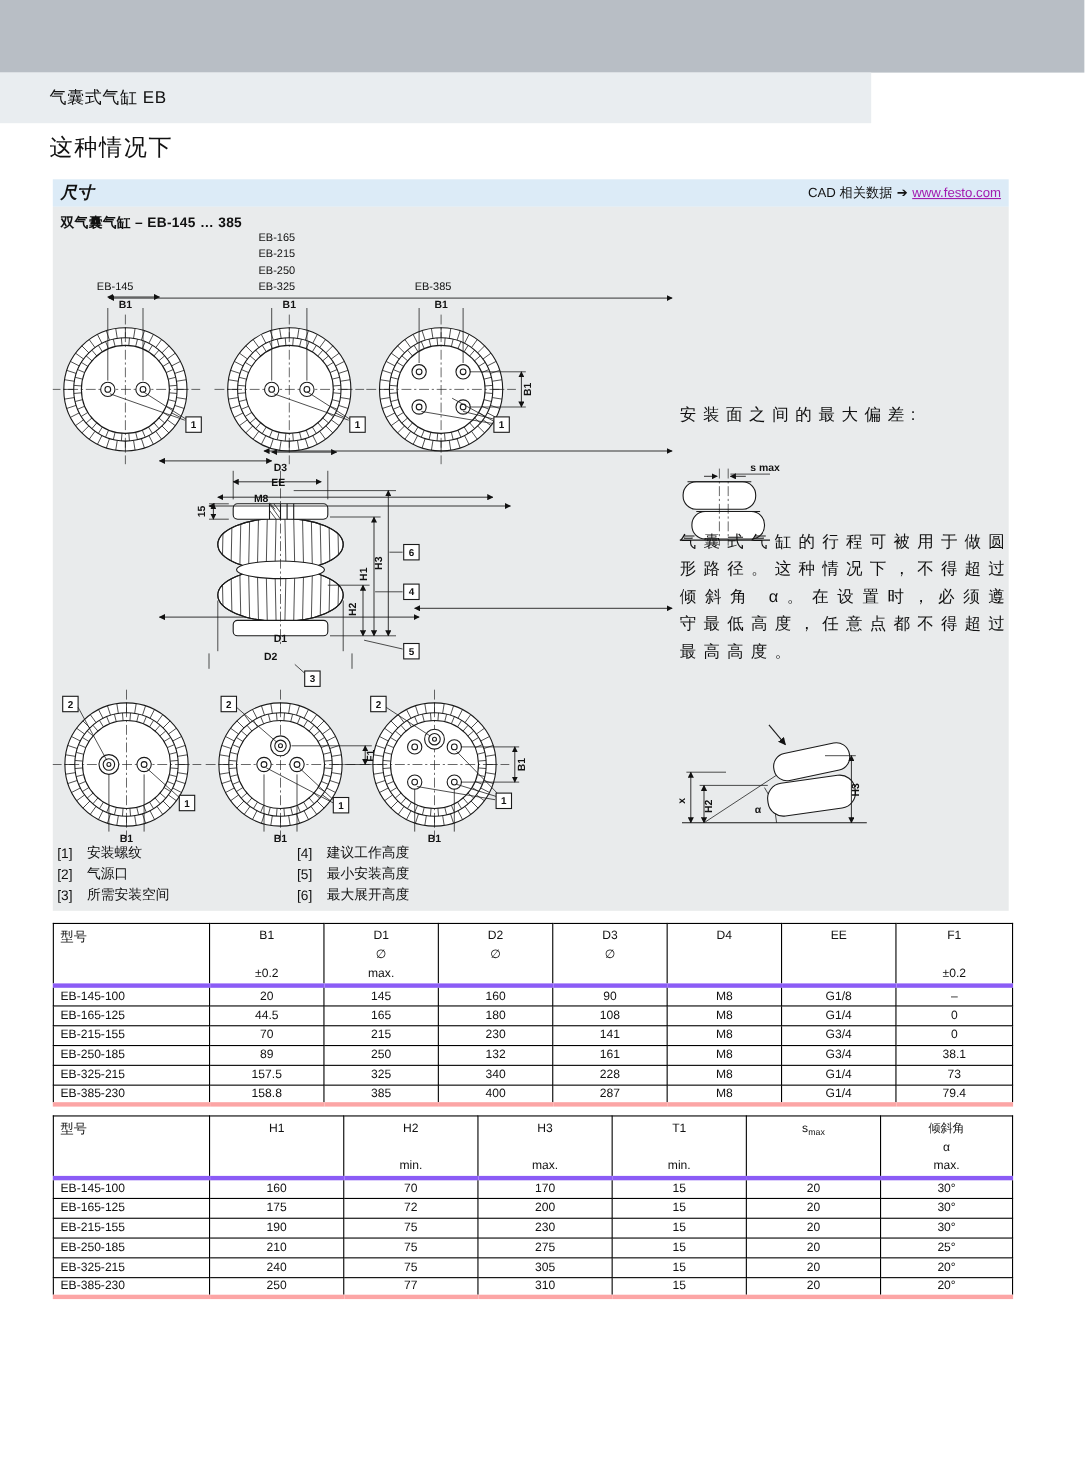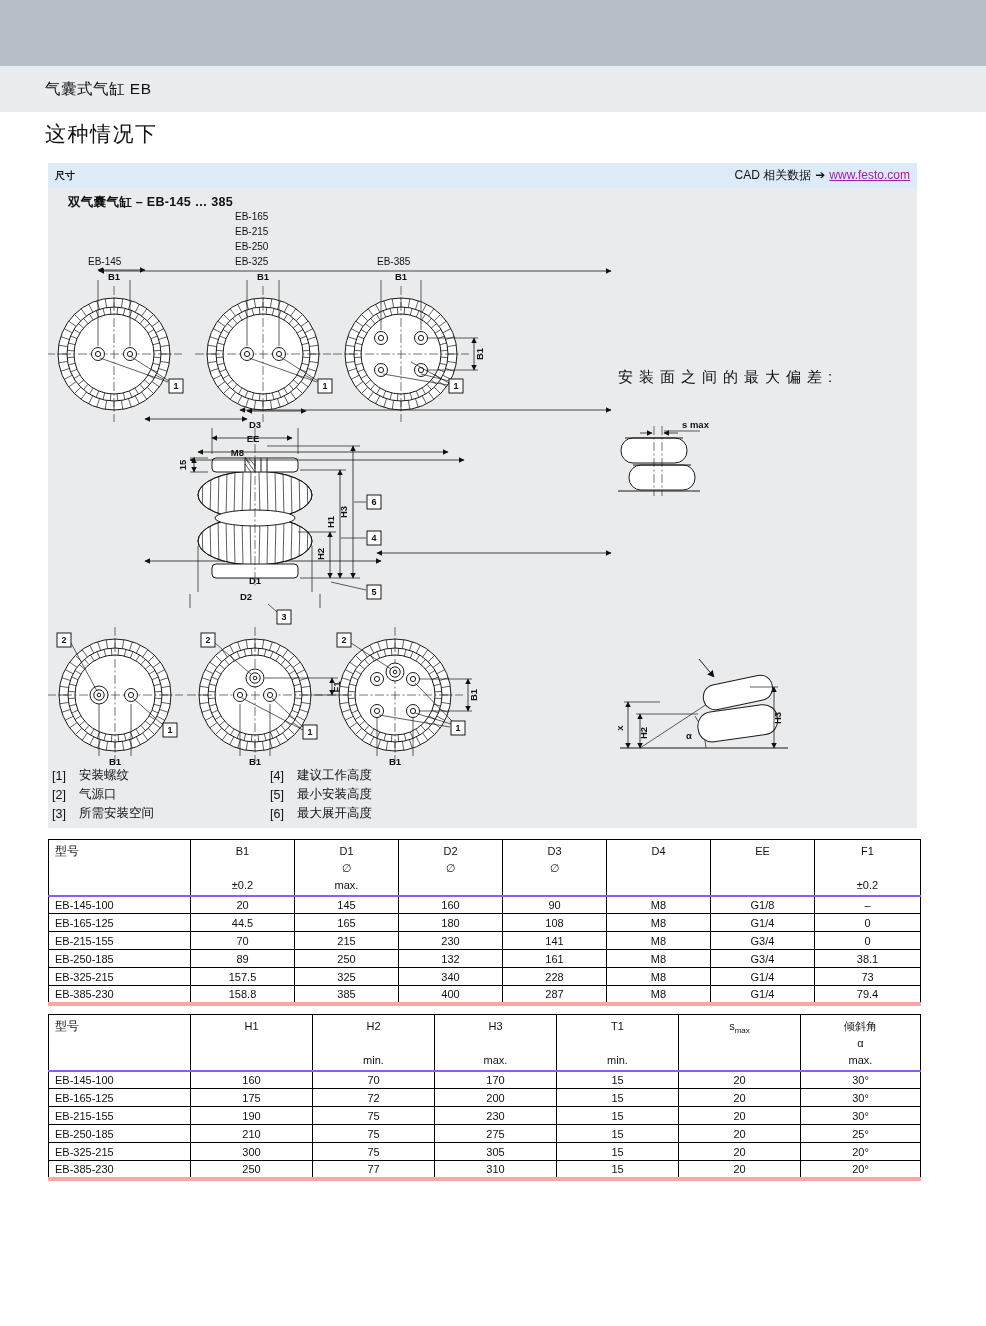--- a/index.html
+++ b/index.html
@@ -9,50 +9,50 @@
     --c-panel:#e9ebec;
     --ink:#111;
   }
   *{box-sizing:border-box;}
   html,body{margin:0;padding:0;}
   body{
     width:986px;height:1326px;position:relative;background:#fff;
     font-family:"Liberation Sans","DejaVu Sans",sans-serif;color:var(--ink);
   }
   .banner{position:absolute;left:0;top:0;width:986px;height:66px;background:var(--c-banner);}
-  .titleband{position:absolute;left:0;top:66px;width:986px;height:46px;background:var(--c-band);display:flex;align-items:center;}
+  .titleband{position:absolute;left:0;top:66px;width:792px;height:46px;background:var(--c-band);display:flex;align-items:center;}
   .titleband .pt{margin-left:45px;font-size:15.5px;letter-spacing:.5px;}
   .section-heading{position:absolute;left:45px;top:120px;margin:0;font-size:21px;font-weight:500;letter-spacing:1.5px;}
   .dimsbar{position:absolute;left:48px;top:163px;width:869px;height:25px;background:var(--c-bar);
     display:flex;align-items:center;justify-content:space-between;padding:0 7px;}
-  .dimsbar .lbl{font-weight:700;font-size:10px;}
+  .dimsbar .lbl{font-weight:700;font-size:15px;font-style:italic;}
   .cad{font-size:12px;white-space:nowrap;}
   .cad .arrow{font-weight:700;margin:0 4px;}
   .cadlink{color:#a21caf;text-decoration:underline;cursor:pointer;}
   .panel{position:absolute;left:48px;top:188px;width:869px;height:640px;background:var(--c-panel);}
-  .subtitle{position:absolute;left:7px;top:6px;font-size:12.5px;font-weight:700;letter-spacing:.3px;margin-left:13px;}
+  .subtitle{position:absolute;left:7px;top:6px;font-size:12.5px;font-weight:700;letter-spacing:.3px;}
   .eb{position:absolute;font-size:10px;line-height:15px;white-space:nowrap;}
   .eb-stack{left:187px;top:21px;}
   .eb-left{left:40px;top:66px;}
   .eb-right{left:329px;top:66px;}
   .note-h{position:absolute;left:570px;top:180px;font-size:15px;letter-spacing:6px;white-space:nowrap;}
   .note-b{position:absolute;left:570px;top:292px;width:302px;font-size:15px;letter-spacing:6.5px;line-height:25px;text-align:justify;}
   #dsvg{position:absolute;left:0;top:0;}
   .legend-col{position:absolute;top:578px;}
   .legend-col.colA{left:4px;}
   .legend-col.colB{left:222px;}
   .lg-item{display:flex;height:19px;align-items:center;font-size:12.5px;}
   .lg-num{width:27px;}
   
   .tbl{position:absolute;left:48px;}
   .t1{top:839px;}
   .t2{top:1014px;}
   table{border-collapse:collapse;table-layout:fixed;width:872px;background:#fff;font-size:11px;color:#111;}
   th,td{border:1px solid #000;padding:0;height:18px;overflow:hidden;font-weight:400;}
-  thead th{height:56px;vertical-align:top;text-align:center;border-bottom:2px solid #8b5cf6;padding-top:3px;}
+  thead th{height:56px;vertical-align:top;text-align:center;border-bottom:4px solid #8b5cf6;padding-top:3px;}
   thead th div{line-height:17px;height:17px;}
   thead th.model{text-align:left;padding-left:6px;font-size:12px;}
   td{text-align:center;}
   td.model{text-align:left;padding-left:6px;}
   tbody tr:last-child td{border-bottom:4px solid #fca5a5;}
   th sub{font-size:8px;margin-top:16px;}
   
   .ln{stroke:#1a1a1a;stroke-width:1;fill:none;}
   .fw{fill:#fff;}
   .thin{stroke:#1a1a1a;stroke-width:.7;fill:none;}
@@ -896,20 +896,21 @@
   <div class="subtitle">双气囊气缸 – EB-145 … 385</div>
   <div class="eb eb-left">EB-145</div>
   <div class="eb eb-stack">
     <div>EB-165</div>
     <div>EB-215</div>
     <div>EB-250</div>
     <div>EB-325</div>
   </div>
   <div class="eb eb-right">EB-385</div>
   <div class="note-h">安装面之间的最大偏差:</div>
+  <div class="note-b">气囊式气缸的行程可被用于做圆形路径。这种情况下，不得超过倾斜角 α。在设置时，必须遵守最低高度，任意点都不得超过最高高度。</div>
 
   <div class="legend-col colA">
     <div class="lg-item">
         <span class="lg-num">[1]</span>
         <span>安装螺纹</span>
       </div>
     <div class="lg-item">
         <span class="lg-num">[2]</span>
         <span>气源口</span>
       </div>
@@ -1128,21 +1129,21 @@
           <td class="model">EB-250-185</td>
           <td>210</td>
           <td>75</td>
           <td>275</td>
           <td>15</td>
           <td>20</td>
           <td>25°</td>
         </tr>
         <tr>
           <td class="model">EB-325-215</td>
-          <td>300</td>
+          <td>240</td>
           <td>75</td>
           <td>305</td>
           <td>15</td>
           <td>20</td>
           <td>20°</td>
         </tr>
         <tr>
           <td class="model">EB-385-230</td>
           <td>250</td>
           <td>77</td>

